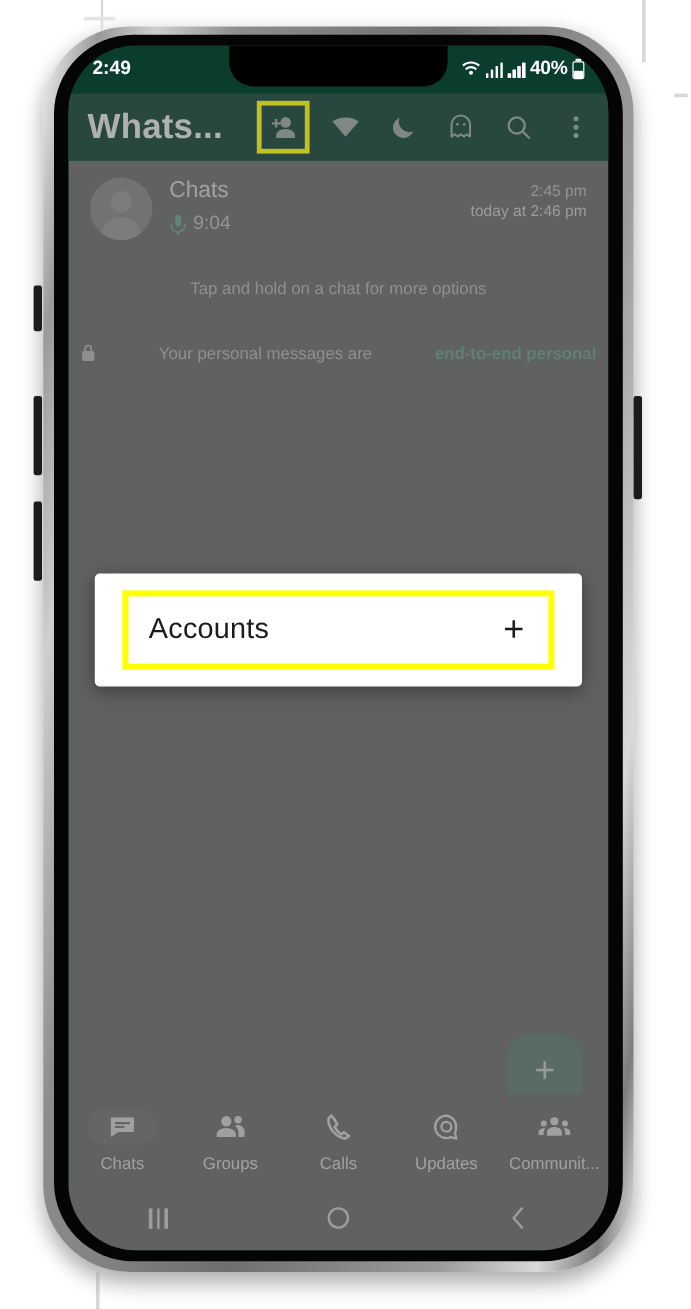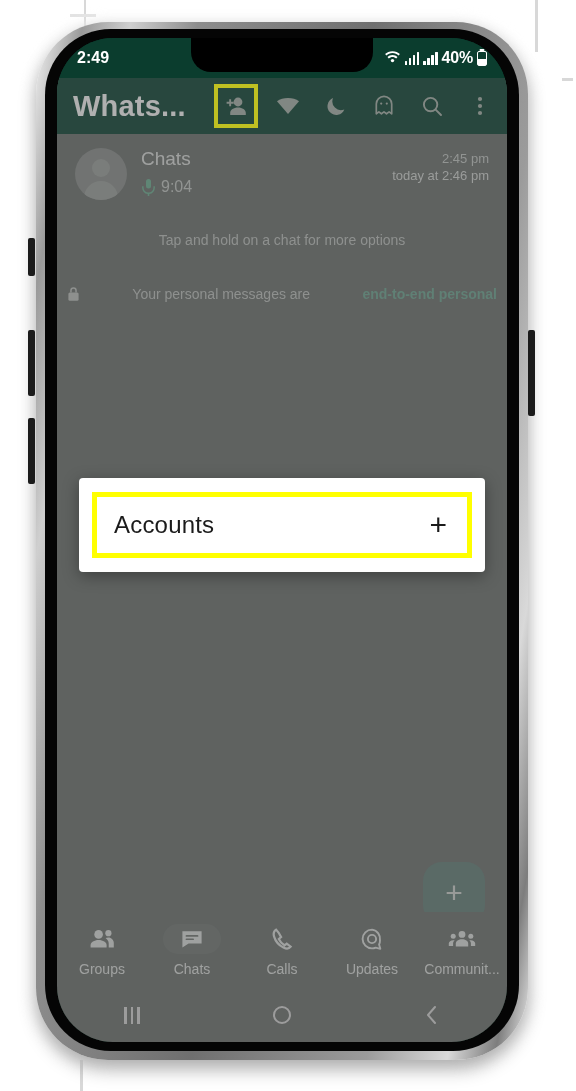--- a/index.html
+++ b/index.html
@@ -321,21 +321,21 @@
 
   
   .dialog {
     position: absolute;
     left: 50%;
     transform: translateX(-50%);
     top: 440px;
     width: 406px;
     background: #ffffff;
     border-radius: 4px;
-    padding: 14px 13px;
+    padding: 14px 23px;
     z-index: 25;
     box-shadow: 0 4px 16px rgba(0,0,0,.35);
   }
   .dialog-row {
     border: 5px solid #ffff00;
     display: flex;
     align-items: center;
     justify-content: space-between;
     padding: 13px 16px 13px 17px;
     background: #ffffff;
@@ -493,41 +493,41 @@
       </div>
 
     </div>
 
     <div class="fab">
       <span>+</span>
     </div>
 
     <div class="bottom-nav">
 
+      <div class="nav-item active">
+        <div class="nav-ico-wrap">
+          <svg width="24" height="22" viewBox="0 0 24 22" fill="#e8ede9">
+            <path d="M2.4 3.3h19.2v12.1h-13L2.4 19.6V3.3z"></path>
+            <rect x="5.6" y="7.1" width="12.8" height="1.7" rx=".85" fill="#1f2b24"></rect>
+            <rect x="5.6" y="10.4" width="8.4" height="1.7" rx=".85" fill="#1f2b24"></rect>
+          </svg>
+        </div>
+        <div class="nav-label">Chats</div>
+      </div>
+
       <div class="nav-item">
         <div class="nav-ico-wrap">
           <svg width="26" height="22" viewBox="0 0 26 22" fill="#e8ede9">
             <circle cx="9.6" cy="6.4" r="4.3"></circle>
             <path d="M9.6 12.1c-4.4 0-8 2.3-8 5.1v2.3h16v-2.3c0-2.8-3.6-5.1-8-5.1z"></path>
             <circle cx="19.4" cy="5.2" r="3.1"></circle>
             <path d="M19.4 9.6c-1 0-2 .2-2.8.5 1.9 1.4 3.1 3.3 3.1 5.4v4h5.1v-4.6c0-2.6-2.4-5.3-5.4-5.3z"></path>
           </svg>
         </div>
         <div class="nav-label">Groups</div>
-      </div>
-
-      <div class="nav-item active">
-        <div class="nav-ico-wrap">
-          <svg width="24" height="22" viewBox="0 0 24 22" fill="#e8ede9">
-            <path d="M2.4 3.3h19.2v12.1h-13L2.4 19.6V3.3z"></path>
-            <rect x="5.6" y="7.1" width="12.8" height="1.7" rx=".85" fill="#1f2b24"></rect>
-            <rect x="5.6" y="10.4" width="8.4" height="1.7" rx=".85" fill="#1f2b24"></rect>
-          </svg>
-        </div>
-        <div class="nav-label">Chats</div>
       </div>
 
       <div class="nav-item">
         <div class="nav-ico-wrap">
           <svg width="22" height="24" viewBox="0 0 22 24" fill="none" stroke="#e8ede9" stroke-width="2.2" stroke-linecap="round">
             <path d="M5.1 2.6C3 3.9 2.1 6.3 3.1 9.6c1.3 4.4 5.1 8.8 9.4 11 3.1 1.6 5.7 1.1 7.2-.9l-4-3.1-2.2 1.7c-2.2-1.3-4.6-3.9-5.7-6.3l2.3-1.9-2.4-4.3-2.6-3.2z"></path>
           </svg>
         </div>
         <div class="nav-label">Calls</div>
       </div>

